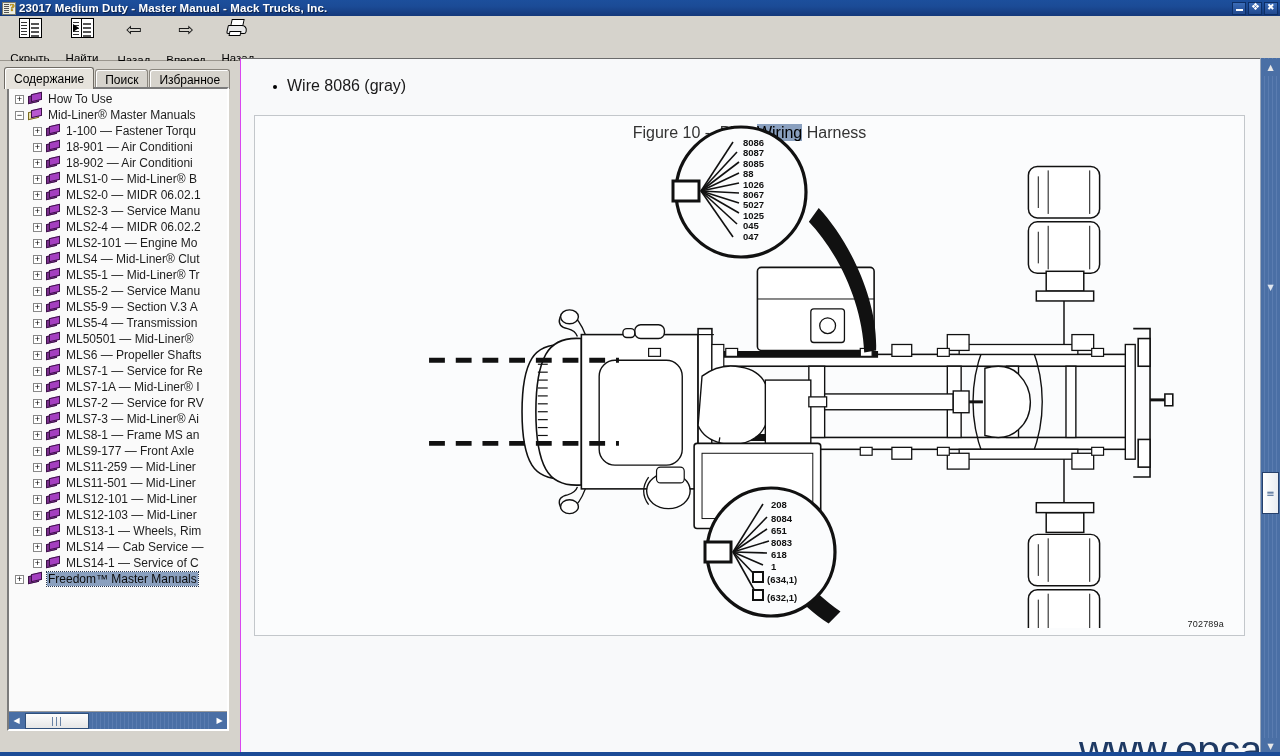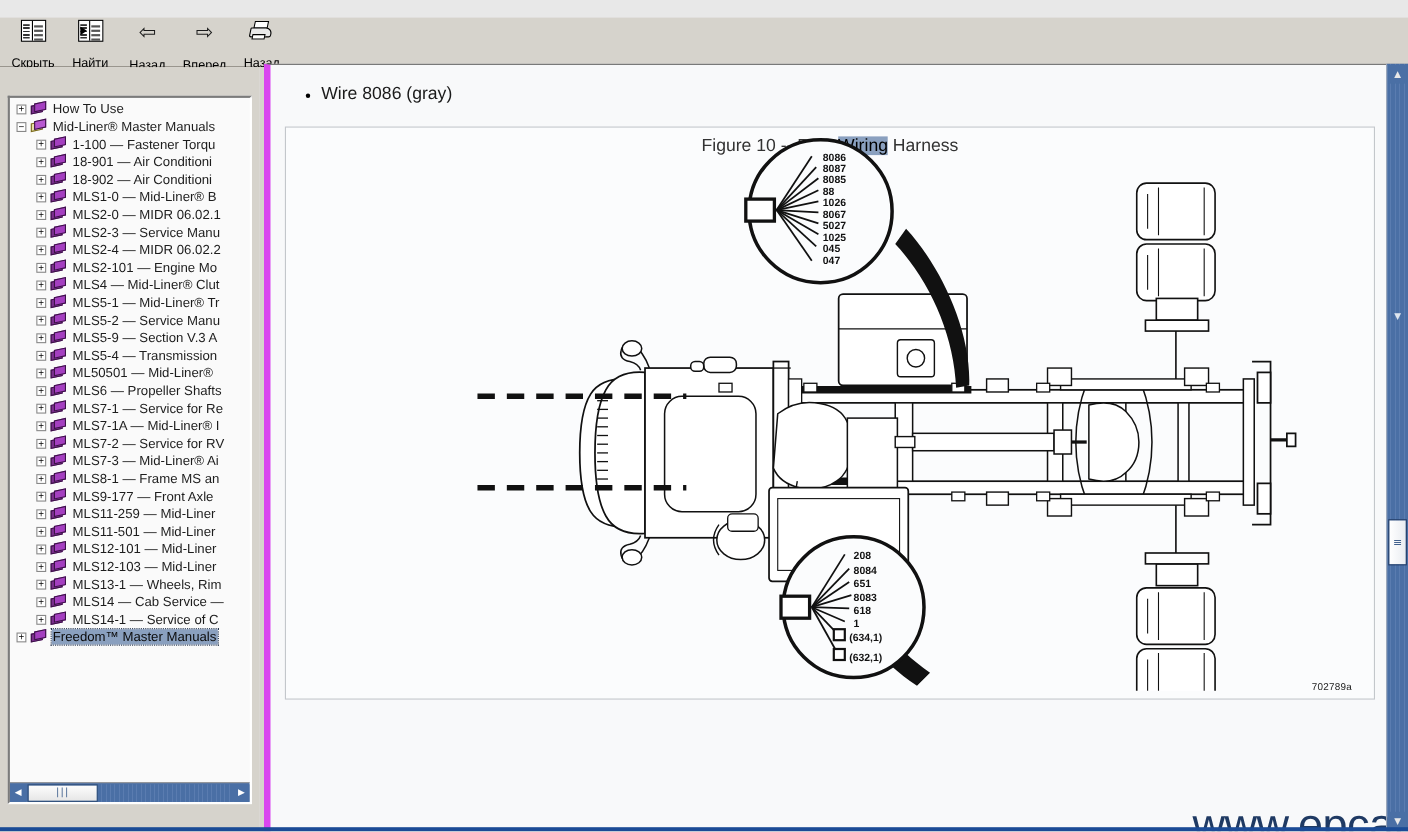--- a/index.html
+++ b/index.html
@@ -192,21 +192,21 @@
   .splitter {
     position:absolute; left:236px; top:61px; width:4px; height:695px;
     background:#d6d3cc;
   }
 
   
   .rightpane {
     position:absolute; left:240px; top:58px; width:1040px; height:698px;
     background:#f8f9fa;
     border-top:1px solid #6b6b6b;
-    border-left:6px solid #d946ef;
+    border-left:1px solid #d946ef;
     overflow:hidden;
   }
   .doc {
     position:absolute; left:0; top:0; width:1018px; height:698px;
     background:#f8f9fa; padding:0;
   }
   ul.wirelist {
     margin:18px 0 0 0; padding:0 0 0 46px; list-style:none;
   }
   ul.wirelist li {
@@ -269,20 +269,29 @@
   }
   .bottomstrip {
     position:absolute; left:0; bottom:0; width:1280px; height:4px; background:#1b4b96;
   }
 </style>
 </head>
 <body>
 
 <div id="app">
 
+  <div class="titlebar">
+    <div class="title-icon"></div>
+    <div class="title-text">23017 Medium Duty - Master Manual - Mack Trucks, Inc.</div>
+    <div class="win-btns">
+      <div class="win-btn wb-min"></div>
+      <div class="win-btn wb-max"></div>
+      <div class="win-btn wb-close"></div>
+    </div>
+  </div>
 
   <div class="toolbar">
     <div class="tb-btn">
       <div class="tb-ico">
         <div class="ico-panel">
           <div class="dots"></div>
             <div class="sp"></div>
           <div class="ln l1"></div>
             <div class="ln l2"></div>
             <div class="ln l3"></div>
@@ -323,20 +332,31 @@
             <div class="paper"></div>
             <div class="body"></div>
             <div class="out"></div>
           </div>
       </div>
       <div class="tb-label">Назад</div>
     </div>
   </div>
 
   <div class="leftpane">
+    <div class="tabs">
+      <div class="tab active">
+          <span>Содержание</span>
+        </div>
+      <div class="tab">
+          <span>Поиск</span>
+        </div>
+      <div class="tab">
+          <span>Избранное</span>
+        </div>
+    </div>
 
     <div class="treebox">
       <div class="treeinner" id="tree-rows">
           <div class="trow" style="padding-left: 6px;">
             <span class="tgl">+</span>
             <span class="bookicon">
               <span class="b1"></span>
               <span class="b2"></span>
             </span>
             <span class="lbl">How To Use</span>

